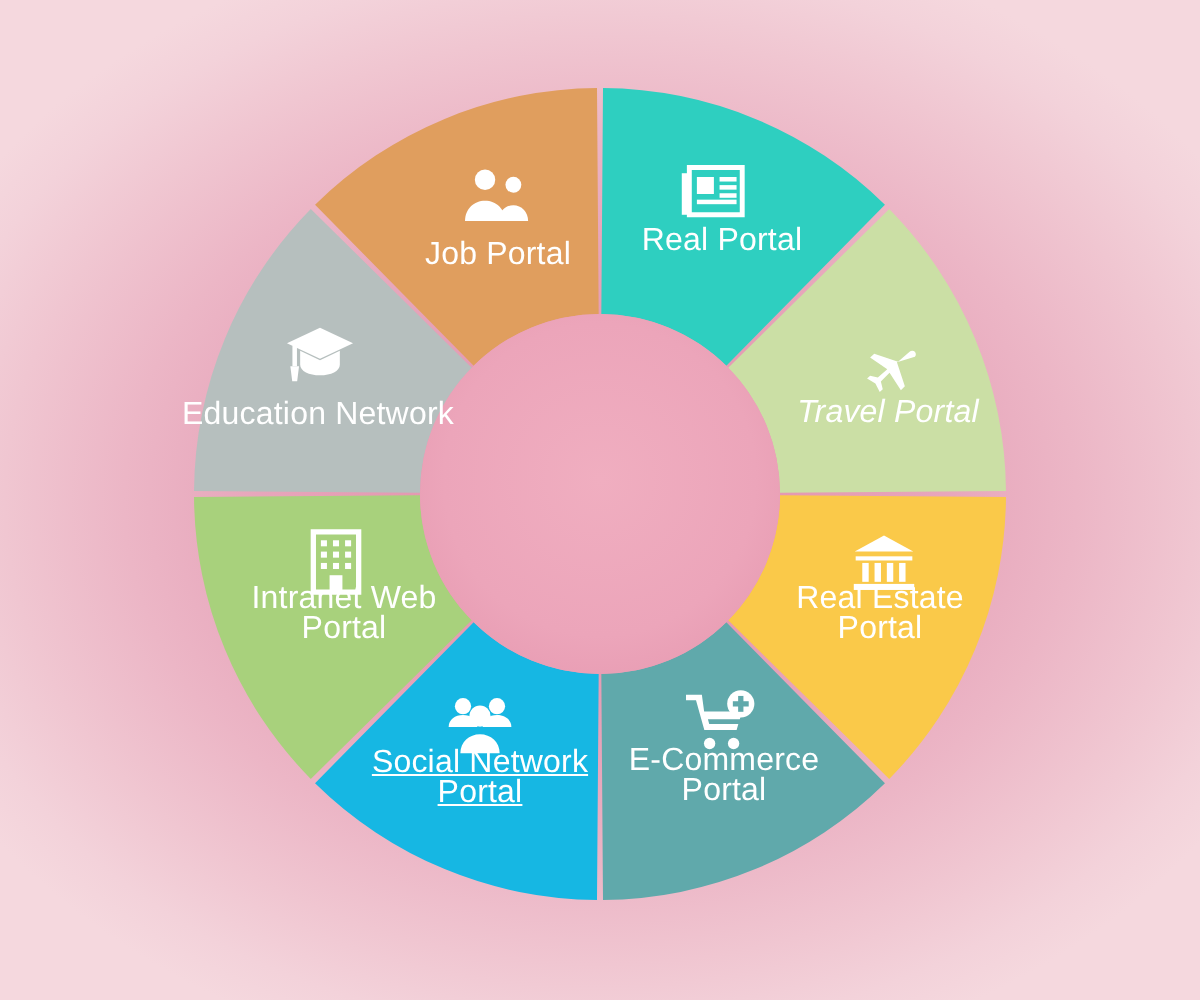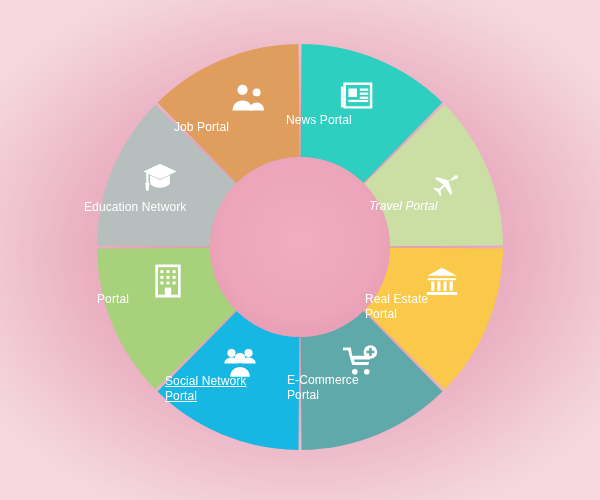--- a/index.html
+++ b/index.html
@@ -34,23 +34,23 @@
   }
   svg.wheel {
     display: block;
     width: 600px;
     height: 500px;
   }
   .seg-label {
     position: absolute;
     width: 150px;
     margin-left: -75px;
-    text-align: left;
+    text-align: center;
     color: #ffffff;
-    font-size: 12px;
+    font-size: 16px;
     line-height: 15.5px;
     font-family: "Liberation Sans", sans-serif;
     pointer-events: none;
     letter-spacing: 0.1px;
   }
   .ico {
     position: absolute;
     width: 40px;
     height: 34px;
     margin-left: -20px;
@@ -95,21 +95,21 @@
             <path d="M8 4h28v25H8z" fill="none" stroke="#fff" stroke-width="2.6"></path>
             <rect x="12" y="9" width="9" height="9"></rect>
             <rect x="24" y="9" width="9" height="2.4"></rect>
             <rect x="24" y="13.3" width="9" height="2.4"></rect>
             <rect x="24" y="17.6" width="9" height="2.4"></rect>
             <rect x="12" y="21" width="21" height="2.4"></rect>
           </g>
         </svg>
       </div>
       <div class="seg-label" style="left: 361px; top: 113.25px; color: rgb(255, 255, 255);">
-        <div>News Portal</div>
+        <div>Real Portal</div>
       </div>
       <div class="ico" style="left: 441px; top: 180px;">
         <svg viewBox="0 0 40 36" xmlns="http://www.w3.org/2000/svg">
           <g fill="#fff">
             <path d="M37.4 16.3c.7-.7.7-2 0-2.7-.7-.7-2-.7-2.8 0l-6.1 5.3-12.6-4.2-2.2 2 9.1 6.2-5 4.3-4.1-.9-1.6 1.5 4.4 2.6 2.3 4.6 1.6-1.5-1-4.1 4.6-4.7 6 9.3 2.1-2.1-4.2-12.7z"></path>
           </g>
         </svg>
       </div>
       <div class="seg-label" style="left: 444px; top: 199.25px; color: rgb(255, 255, 255); font-style: italic;">
         <div>Travel Portal</div>
@@ -176,20 +176,21 @@
             <rect x="18.4" y="12.5" width="3.2" height="3.2"></rect>
             <rect x="24.8" y="12.5" width="3.2" height="3.2"></rect>
             <rect x="12" y="18.5" width="3.2" height="3.2"></rect>
             <rect x="18.4" y="18.5" width="3.2" height="3.2"></rect>
             <rect x="24.8" y="18.5" width="3.2" height="3.2"></rect>
             <rect x="16.6" y="25" width="6.8" height="9"></rect>
           </g>
         </svg>
       </div>
       <div class="seg-label" style="left: 172px; top: 291.5px; color: rgb(255, 255, 255);">
+        <div>Intranet Web</div>
         <div>Portal</div>
       </div>
       <div class="ico" style="left: 160px; top: 178px;">
         <svg viewBox="0 0 40 36" xmlns="http://www.w3.org/2000/svg">
           <g fill="#fff">
             <path d="M20 3 2.5 11.2 20 19.4l17.5-8.2z"></path>
             <path d="M9.5 15.2v7.4c0 3.4 4.7 5.6 10.5 5.6s10.5-2.2 10.5-5.6v-7.4L20 20.2z"></path>
             <path d="M5.4 12.6h2.4v10.8H5.4z"></path>
             <path d="M4.3 23.4h4.6l-1 8h-2.6z"></path>
           </g>

